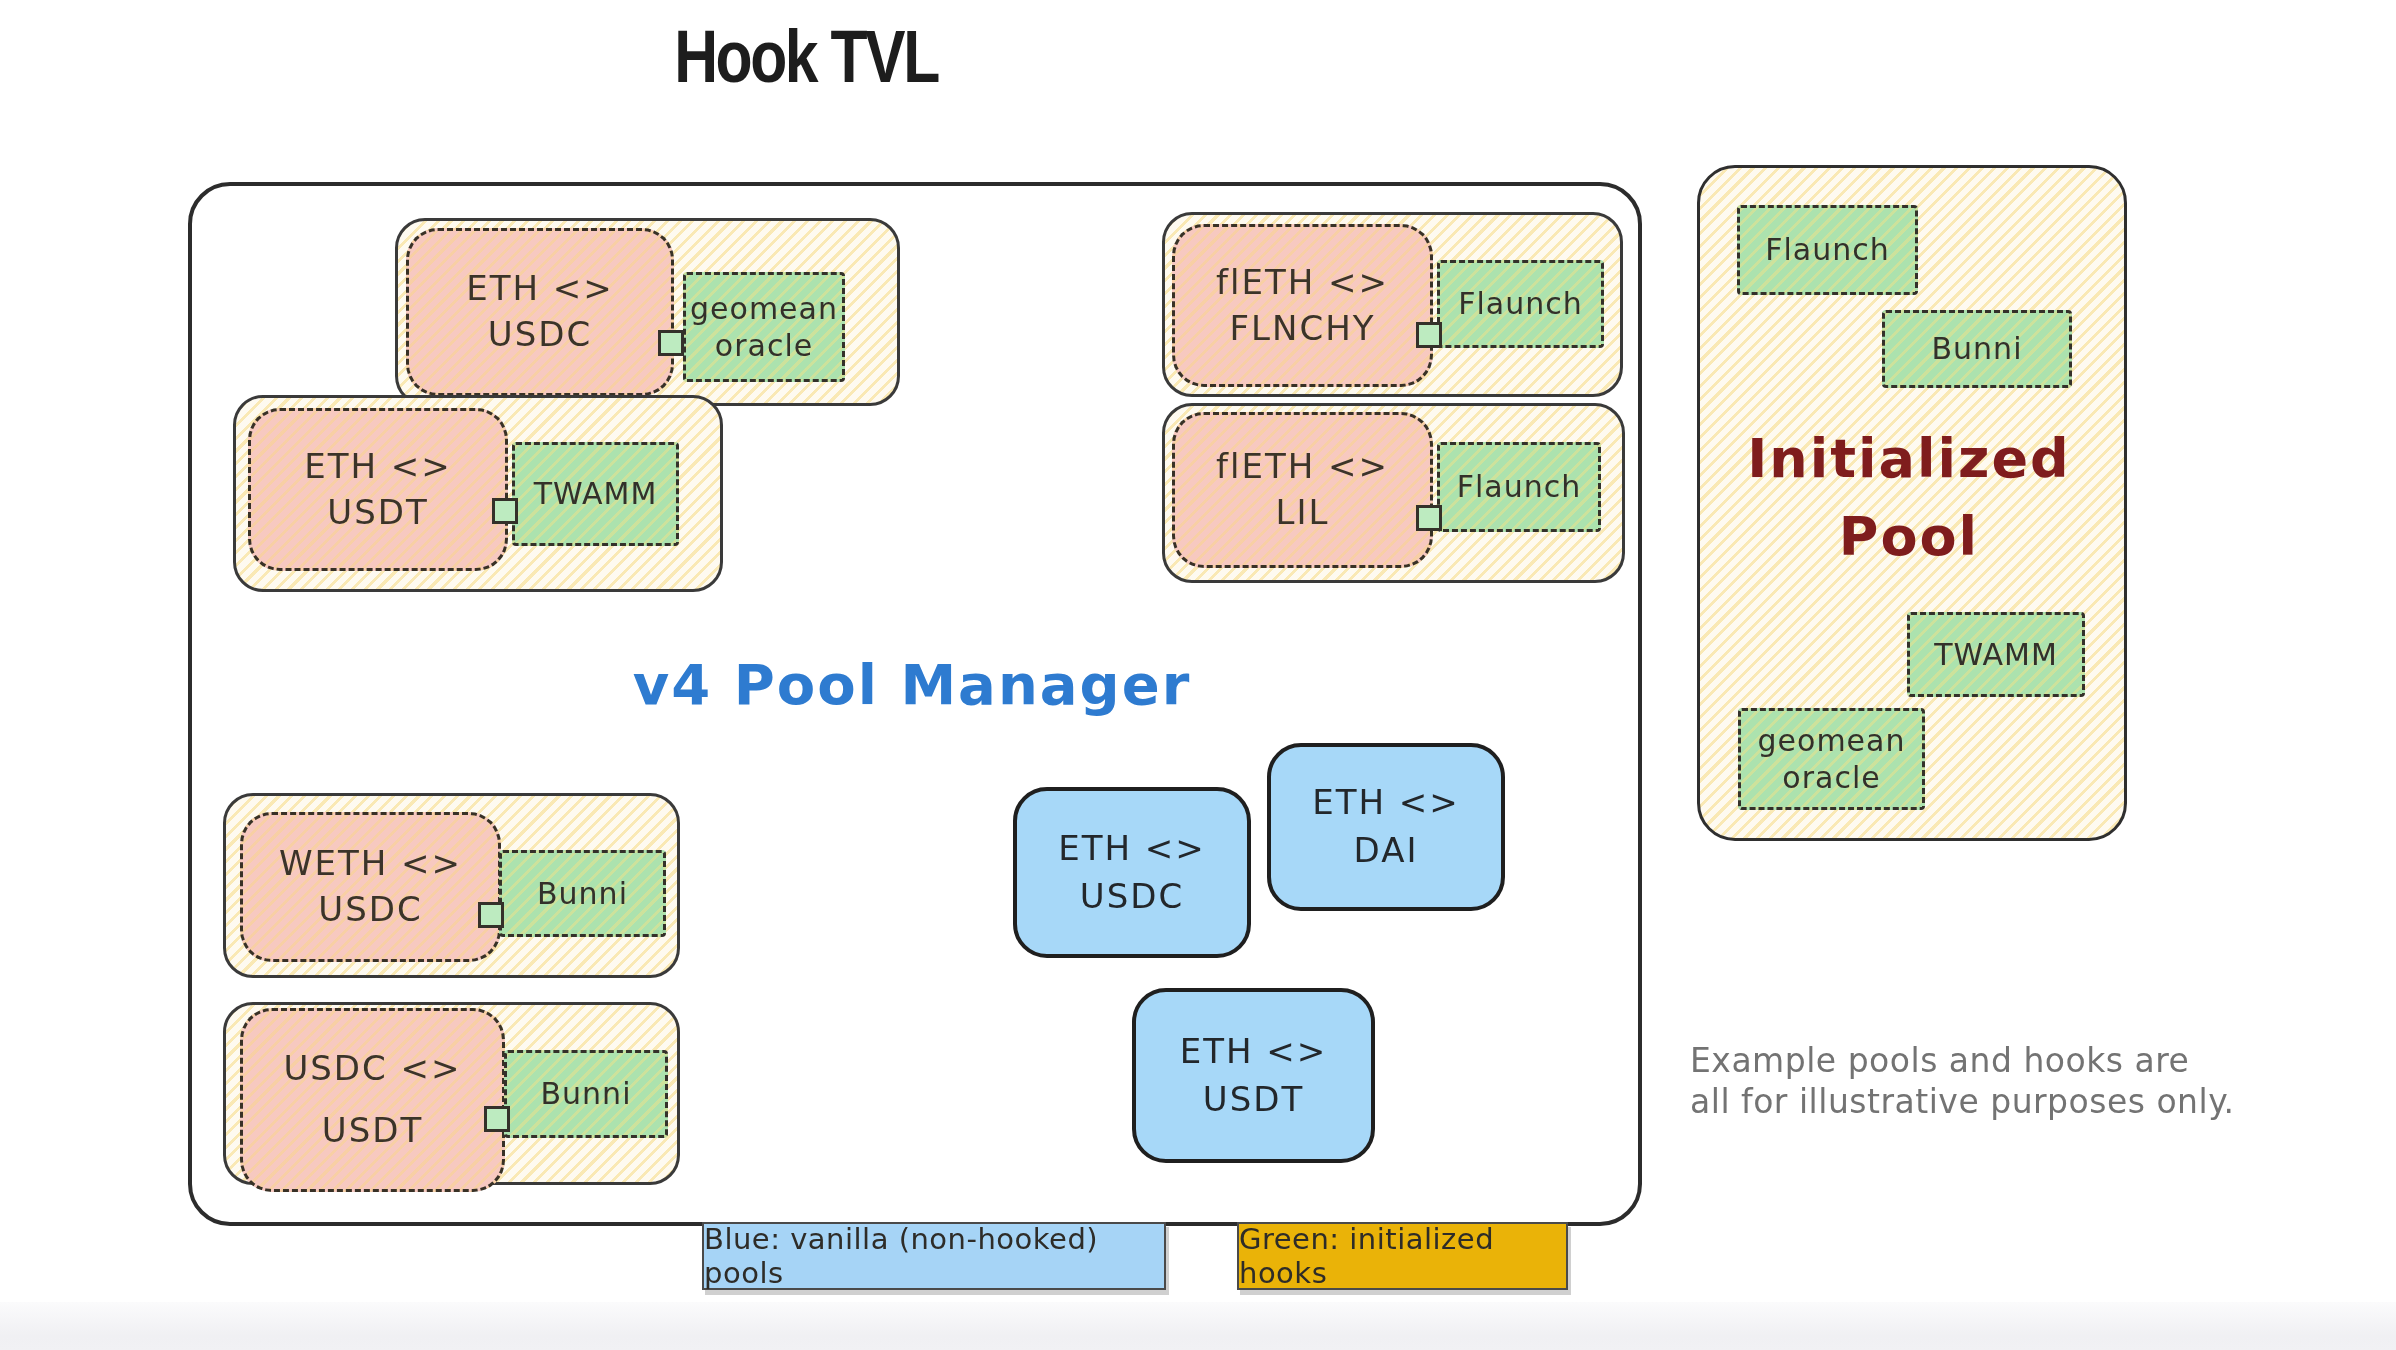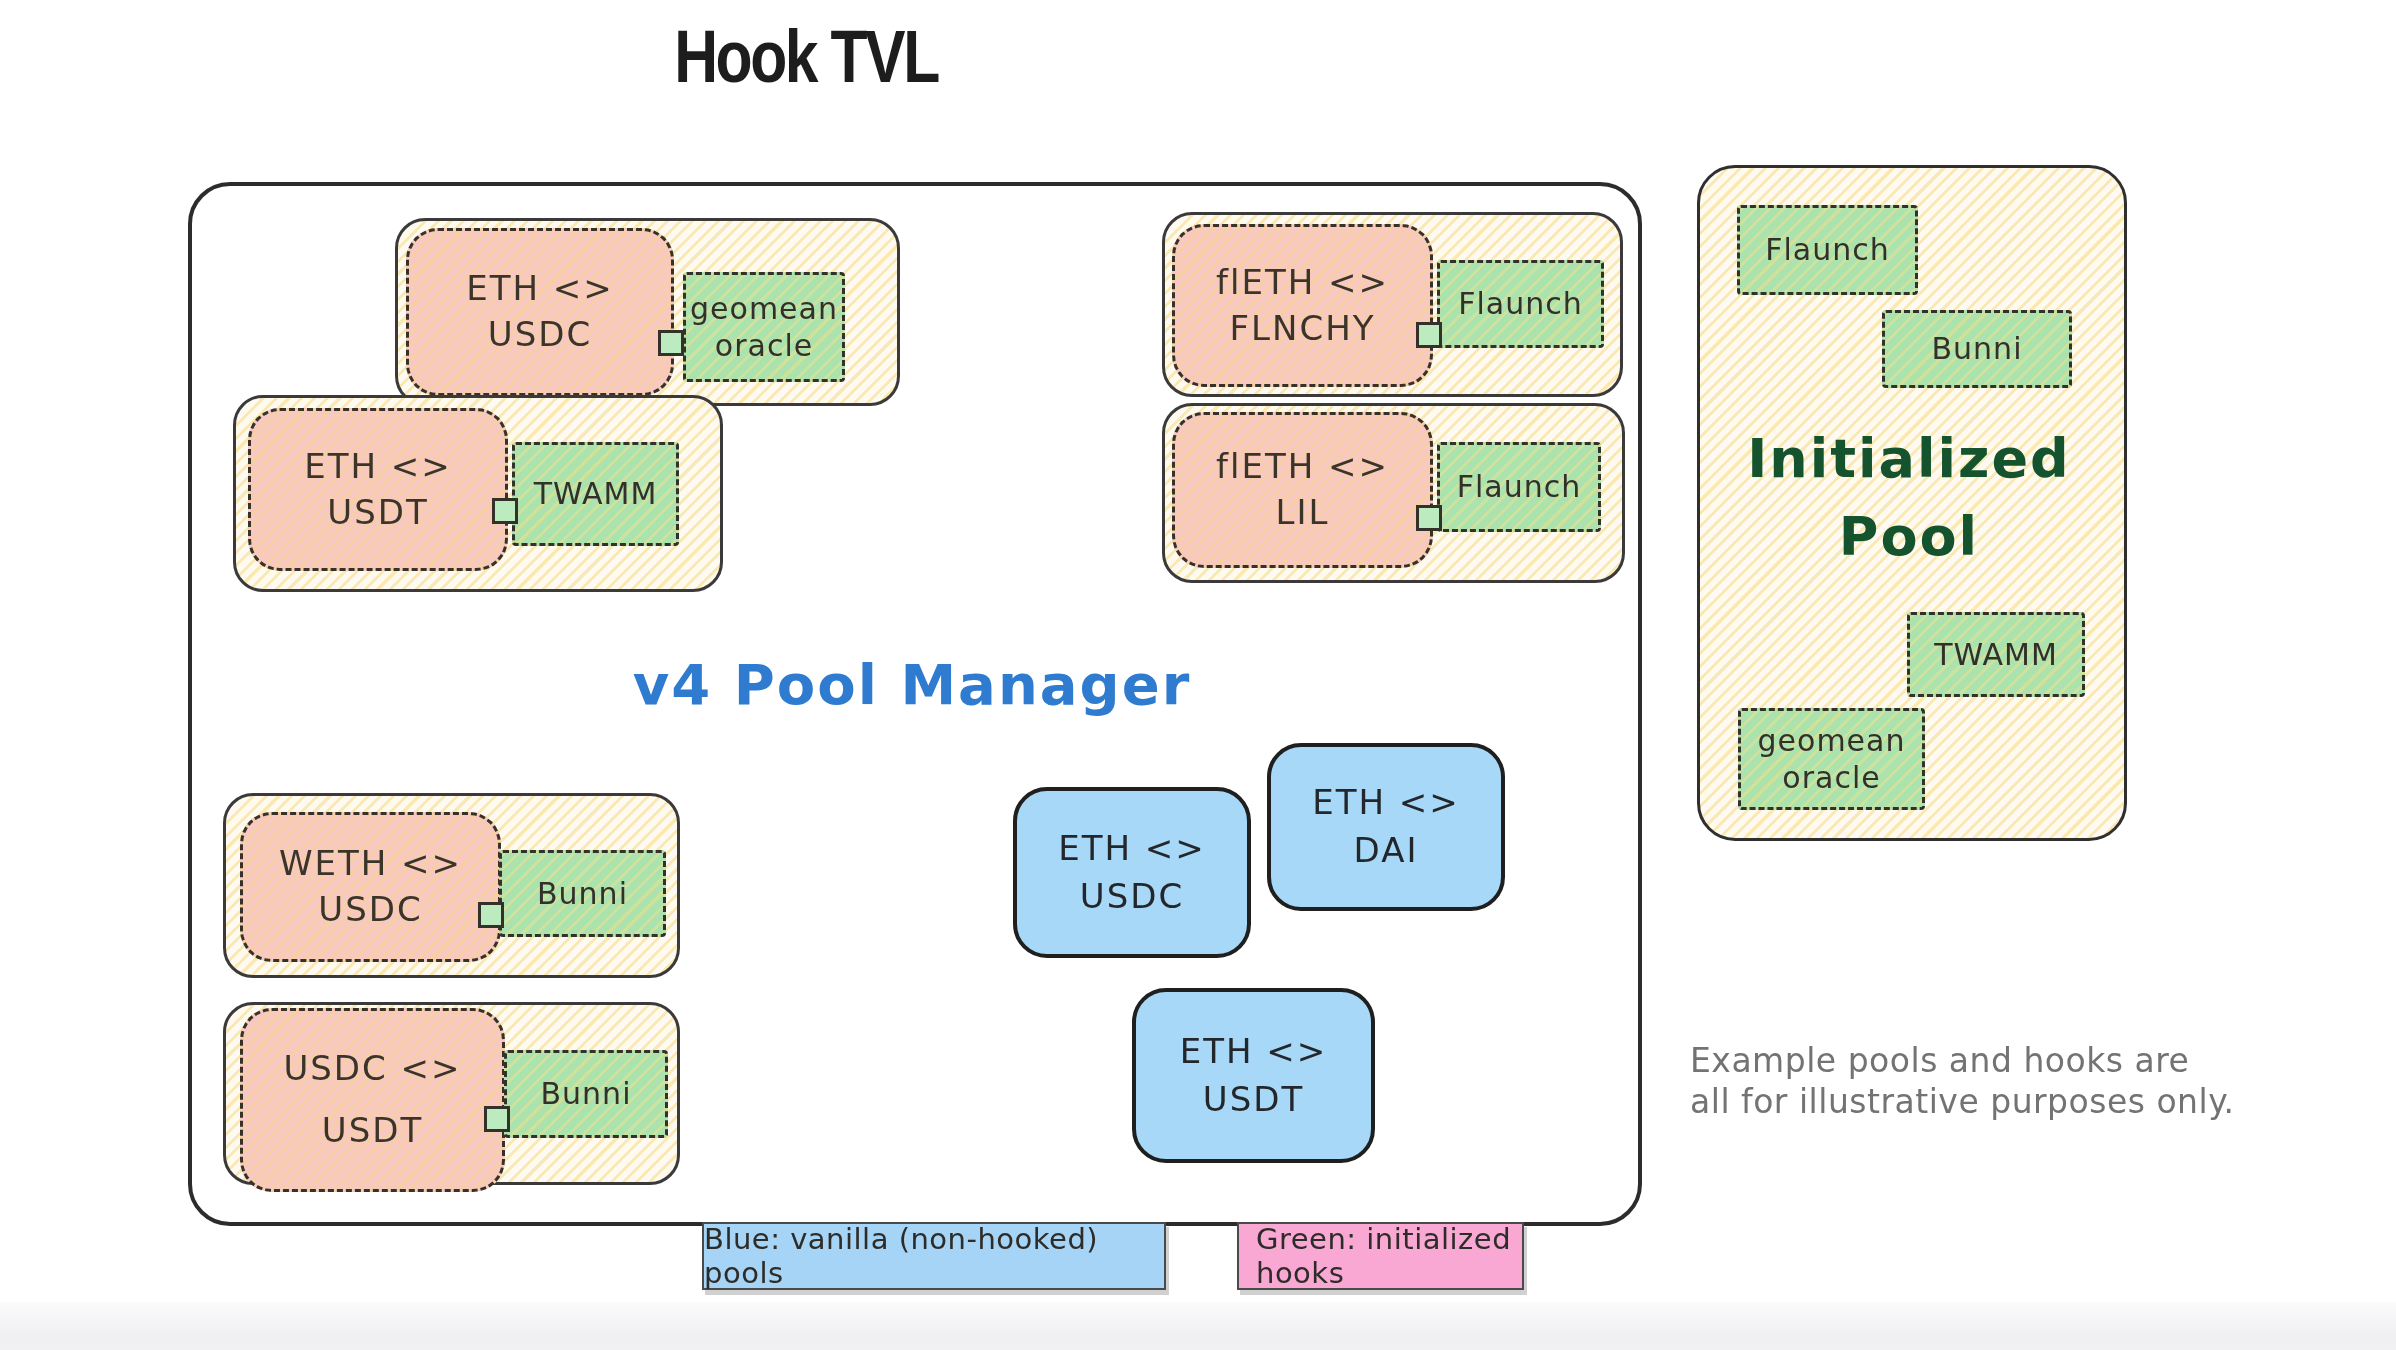--- a/index.html
+++ b/index.html
@@ -94,40 +94,40 @@
     border-radius:38px;border:3.5px solid #2f2f2f;
     background-color:#fefaf0;
     background-image:repeating-linear-gradient(135deg, rgba(244,209,98,0.42) 0 3px, rgba(0,0,0,0) 3px 9px);
   }
   .hp-flaunch{left:1737px;top:205px;width:181px;height:90px;}
   .hp-bunni{left:1882px;top:310px;width:190px;height:78px;}
   .hp-twamm{left:1907px;top:612px;width:178px;height:85px;}
   .hp-geomean{left:1738px;top:708px;width:187px;height:102px;}
   .hp-title{
     position:absolute;left:1717px;top:420px;width:384px;
-    text-align:center;color:#14532d;font-size:54px;font-weight:bold;
+    text-align:center;color:#7f1d1d;font-size:54px;font-weight:bold;
     letter-spacing:2px;line-height:1.45;
   }
   
   .note{
     position:absolute;left:1690px;top:1040px;width:580px;
     color:#737373;font-size:33px;line-height:1.25;letter-spacing:0.5px;
   }
   
   .legend-box{
     position:absolute;top:1222px;height:68px;
     border:2.5px solid #4a4a4a;
     display:flex;align-items:center;justify-content:center;
     color:#2e2c28;font-size:29px;letter-spacing:0.5px;
     box-shadow:3px 5px 0 rgba(150,150,150,0.45);
     box-sizing:border-box;
   }
   .lg-pink{left:312px;width:290px;background:#f5c5c3;}
   .lg-blue{left:702px;width:464px;background:#a6d4f6;}
-  .lg-green{left:1237px;width:287px;background:#f9a8d4;padding-left:17px;}
+  .lg-green{left:1237px;width:331px;background:#eab308;}
   
   .bottom-band{
     position:absolute;left:0;top:1302px;width:2396px;height:48px;
     background:linear-gradient(180deg,#fbfbfc 0%,#f0f0f3 70%,#f1f1f4 100%);
   }
 </style>
 </head>
 <body>
 
 <div class="canvas">

